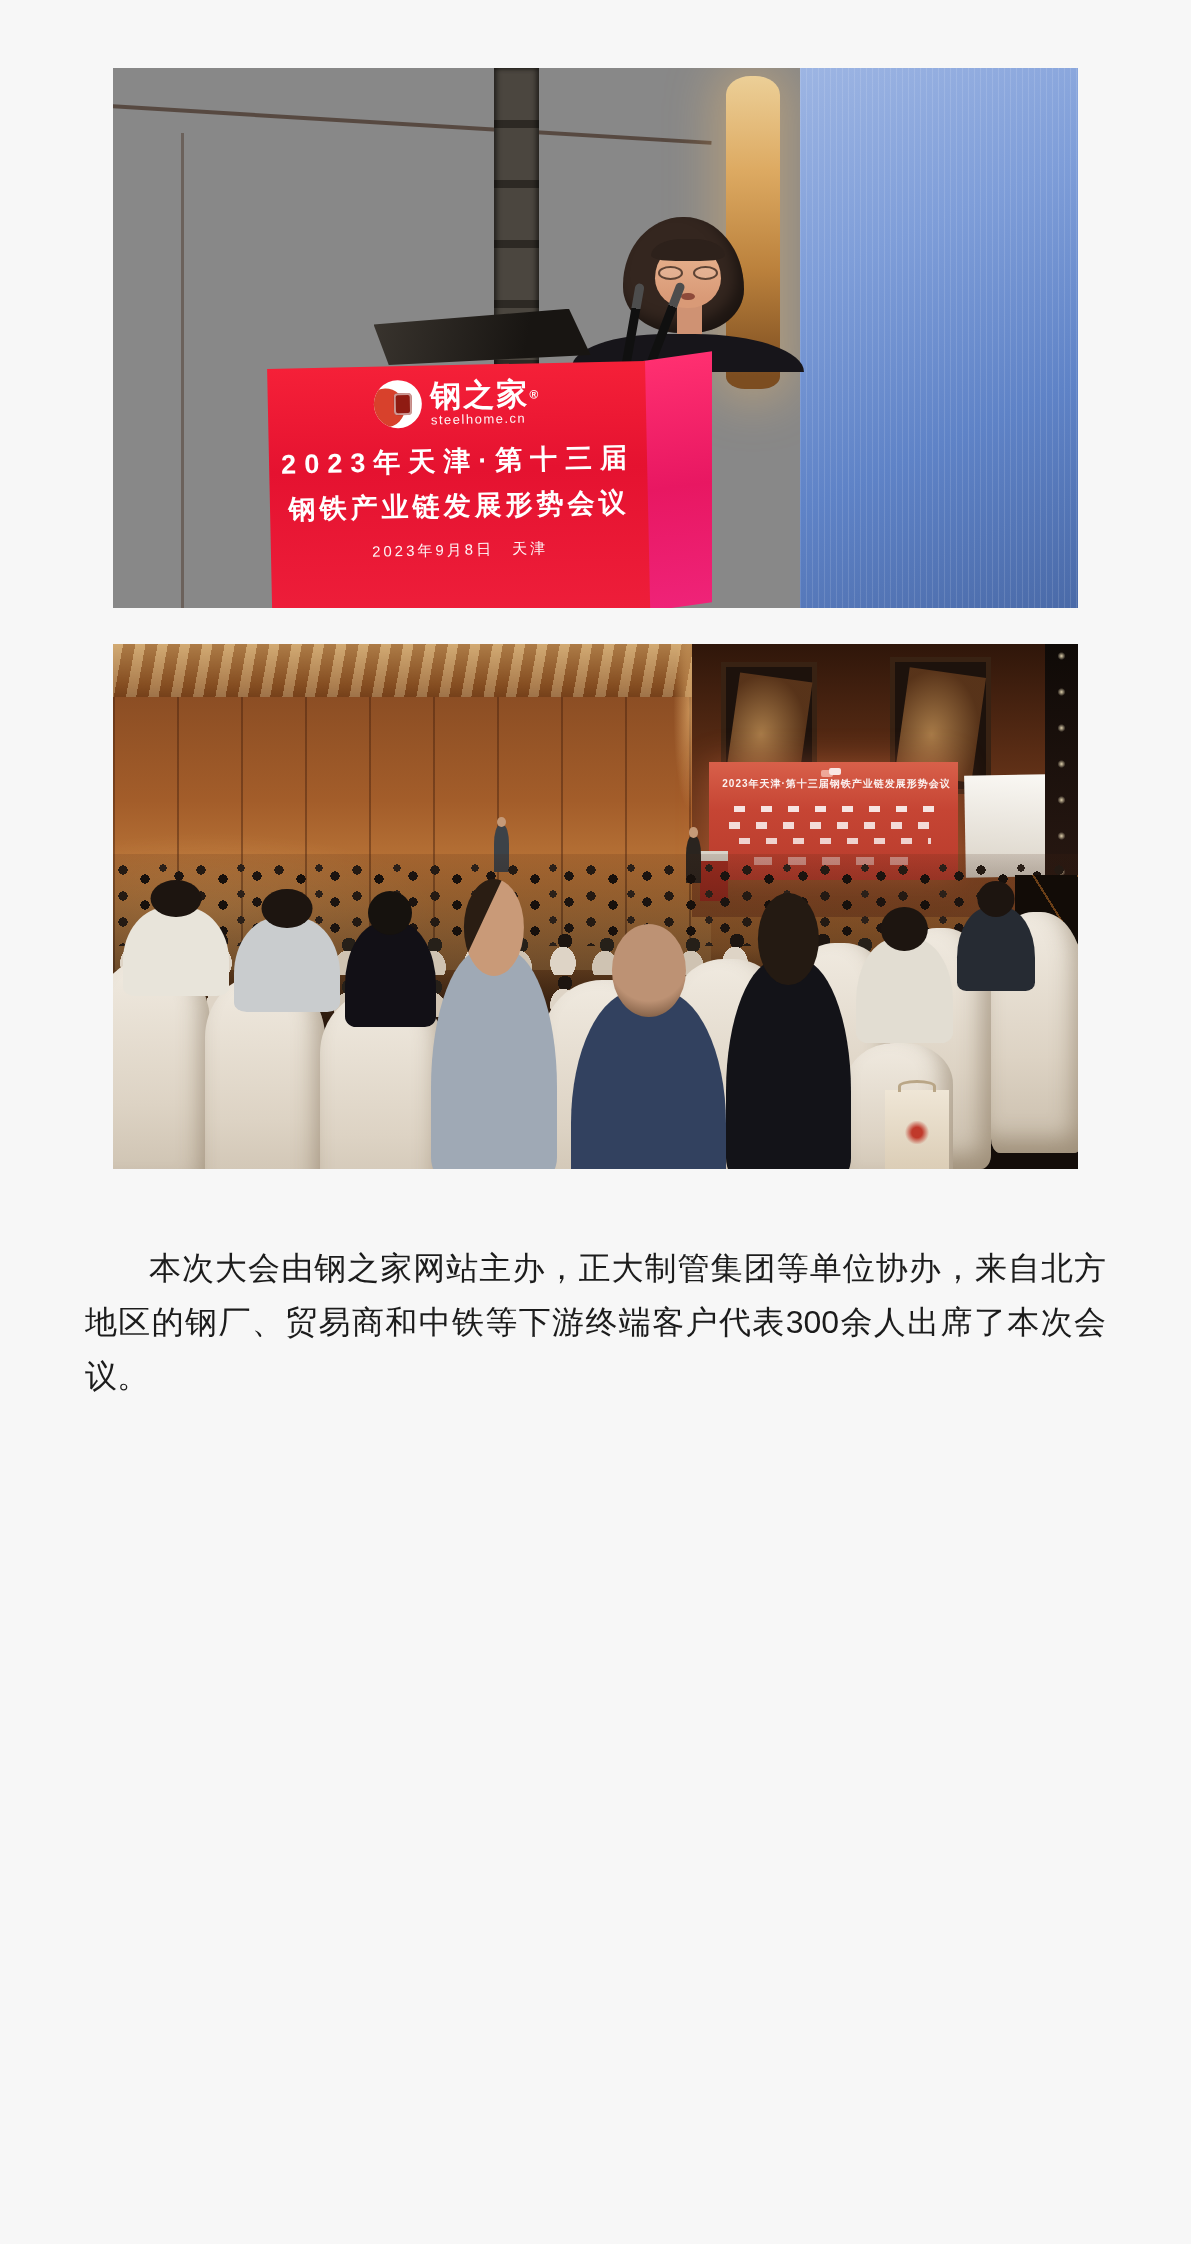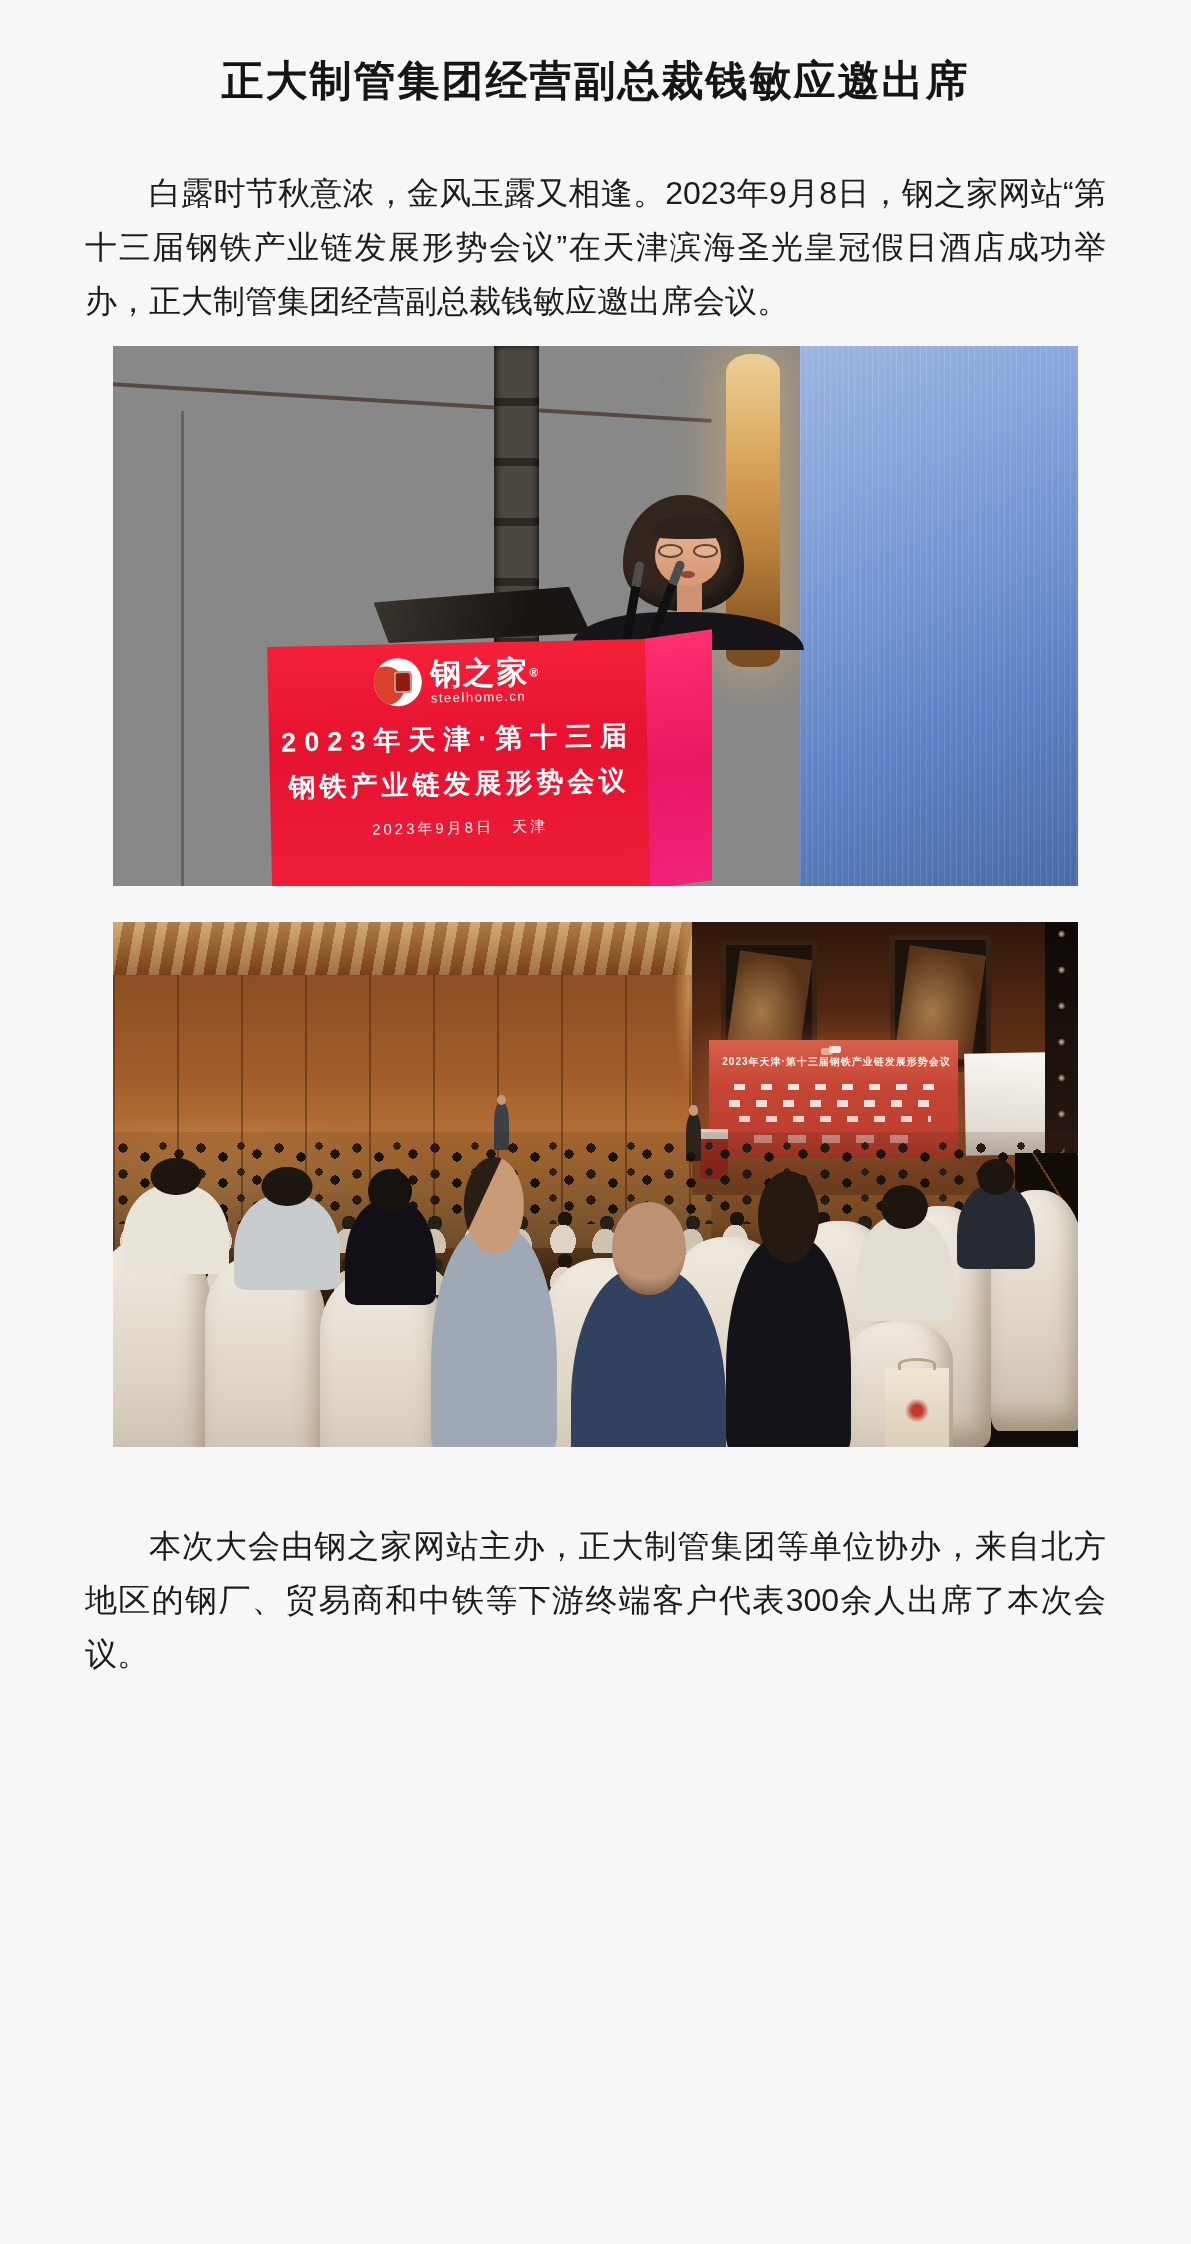--- a/index.html
+++ b/index.html
@@ -173,24 +173,22 @@
   .person.p6{left:63.5%;top:60%;width:13%;height:42%;background:#131318;--head:#241a12;}
   .person.p7{left:77%;top:56%;width:10%;height:20%;background:#e2ddd2;}
   .person.p8{left:87.5%;top:50%;width:8%;height:16%;background:#262b33;}
 </style>
 </head>
 <body>
 
 <div class="content">
 
   <h1 class="title">
-    <span class="tline">正大制管集团经营副总裁钱敏应邀出席</span>
   </h1>
 
-  <p class="para pa">白露时节秋意浓，金风玉露又相逢。2023年9月8日，钢之家网站“第十三届钢铁产业链发展形势会议”在天津滨海圣光皇冠假日酒店成功举办，正大制管集团经营副总裁钱敏应邀出席会议。</p>
 
   <div class="photo photo1">
     <div class="p1-wall"></div>
     <div class="p1-seam"></div>
     <div class="p1-seam-v"></div>
     <div class="p1-pillar"></div>
     <div class="p1-column"></div>
     <div class="p1-screen"></div>
     <div class="p1-hair"></div>
     <div class="p1-face">

